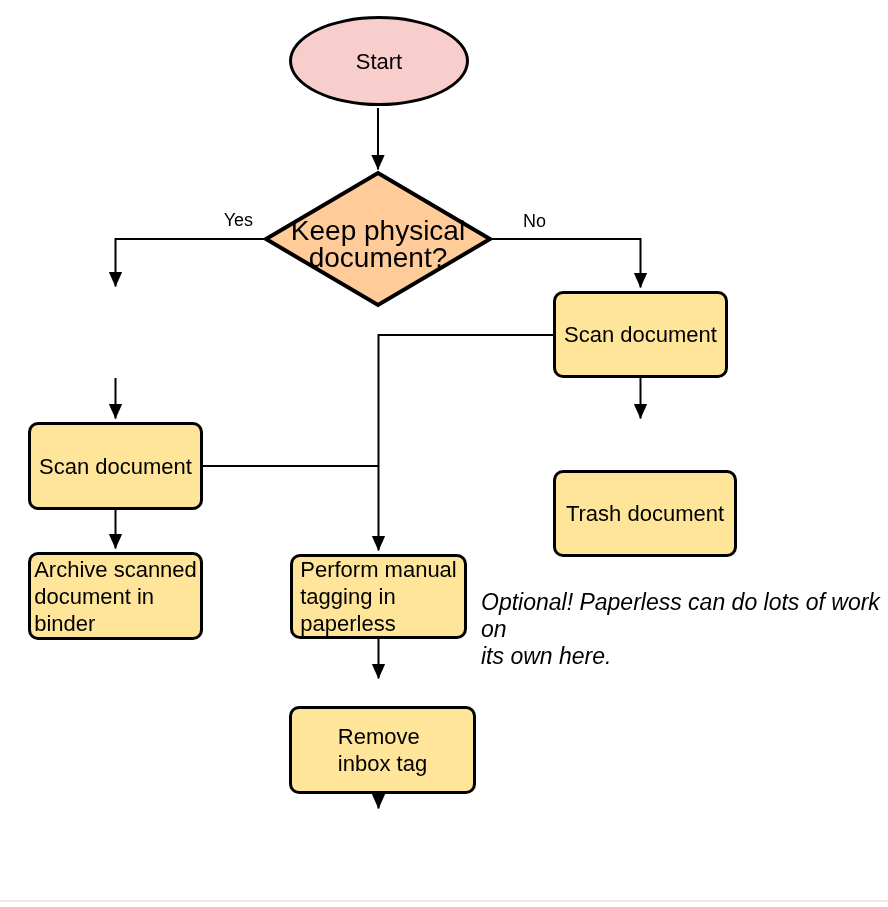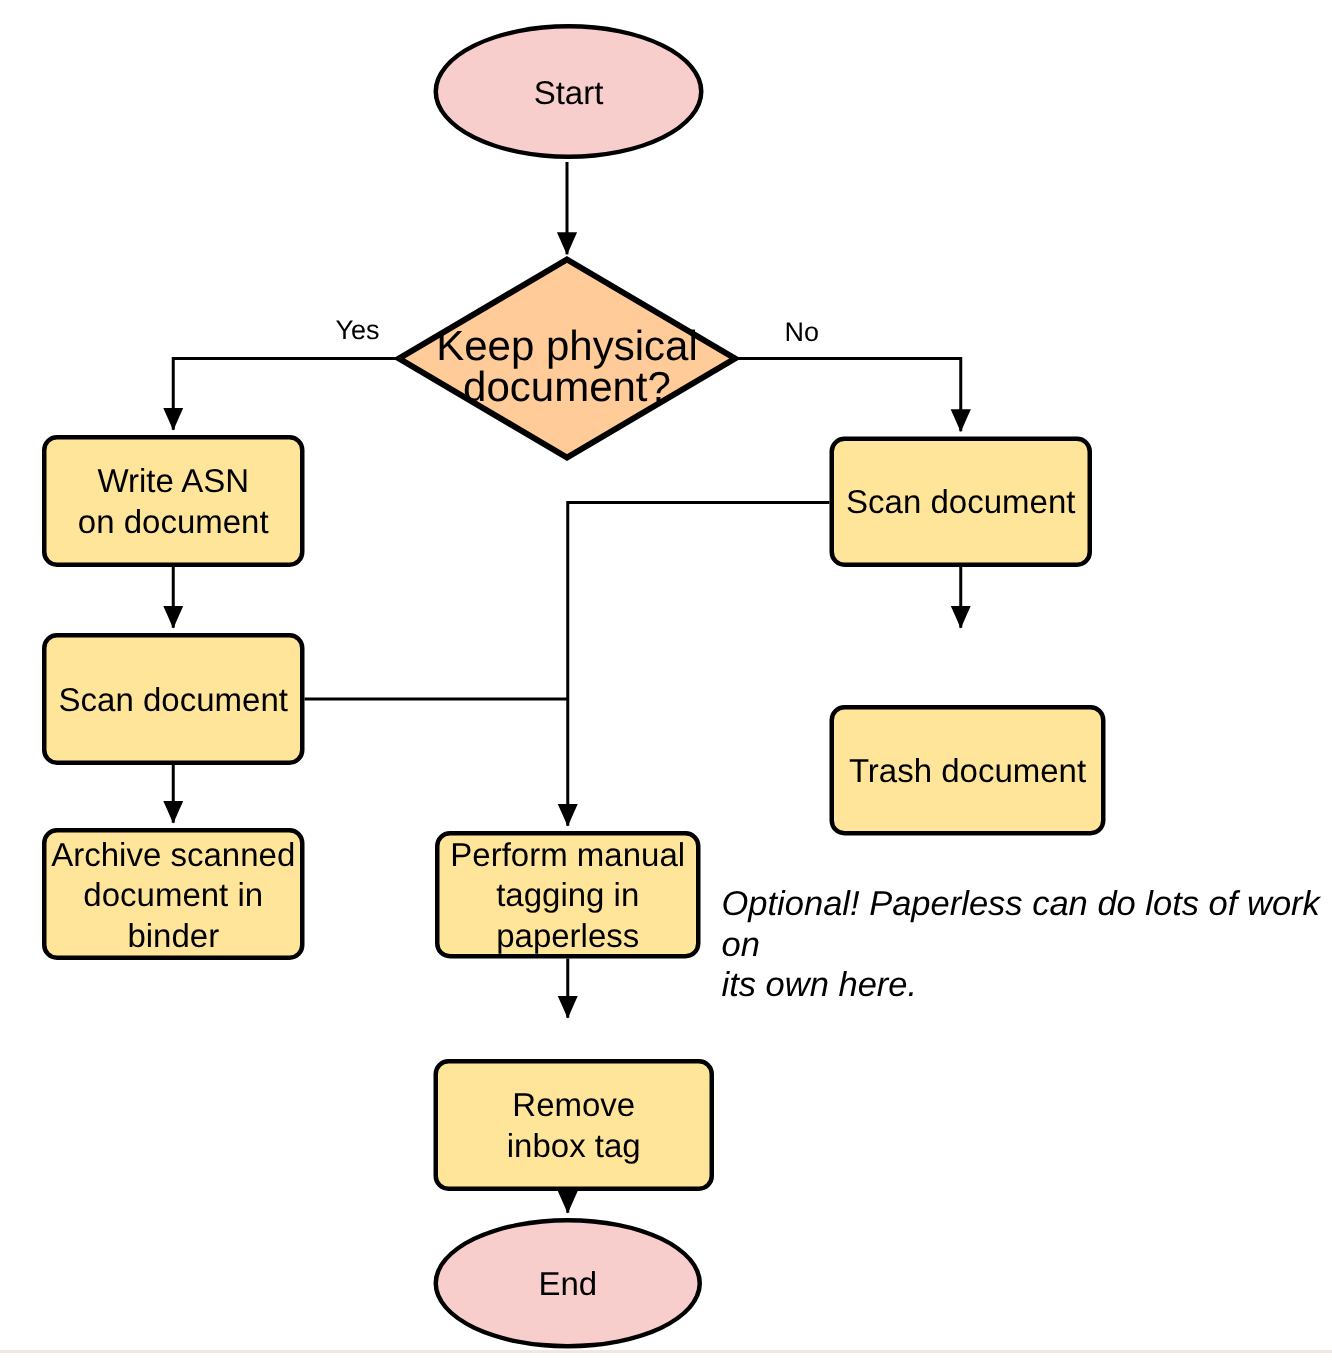--- a/index.html
+++ b/index.html
@@ -30,21 +30,20 @@
     stroke: var(--stroke, #000000);
     stroke-width: 4;
     stroke-linejoin: miter;
   }
   .node {
     position: absolute;
     box-sizing: border-box;
     display: flex;
     align-items: center;
     justify-content: center;
-    text-align: center;
     white-space: pre-line;
     font-size: 22px;
     line-height: 27px;
     color: #000000;
   }
   .process {
     background: var(--process-fill, #FFE599);
     border: 3px solid var(--stroke, #000000);
     border-radius: 10px;
   }
@@ -120,24 +119,20 @@
 
   <div class="decision-label" style="left:266px; top:178px; width:224px; height:132px;">
     <span>Keep physical
 document?</span>
   </div>
 
   <div class="edge-label" style="left:203px; top:209px; width:50px;">Yes</div>
 
   <div class="edge-label" style="left:496px; top:210px; width:50px;">No</div>
 
-  <div class="node process" style="left:28px; top:290px; width:175px; height:88px;">
-    <span>Write ASN
-on document</span>
-  </div>
 
   <div class="node process" style="left:28px; top:422px; width:175px; height:88px;">
     <span>Scan document</span>
   </div>
 
   <div class="node process" style="left:28px; top:552px; width:175px; height:88px;">
     <span>Archive scanned
 document in
 binder</span>
   </div>
@@ -157,19 +152,16 @@
   </div>
 
   <div class="annotation" style="left:481px; top:589px; width:400px;">Optional! Paperless can do lots of work on
 its own here.</div>
 
   <div class="node process" style="left:289px; top:706px; width:187px; height:88px;">
     <span>Remove
 inbox tag</span>
   </div>
 
-  <div class="node terminator" style="left:289px; top:812px; width:179px; height:87px;">
-    <span>End</span>
-  </div>
 
   <div class="bottom-divider"></div>
 
 </div>
 
 </body></html>

